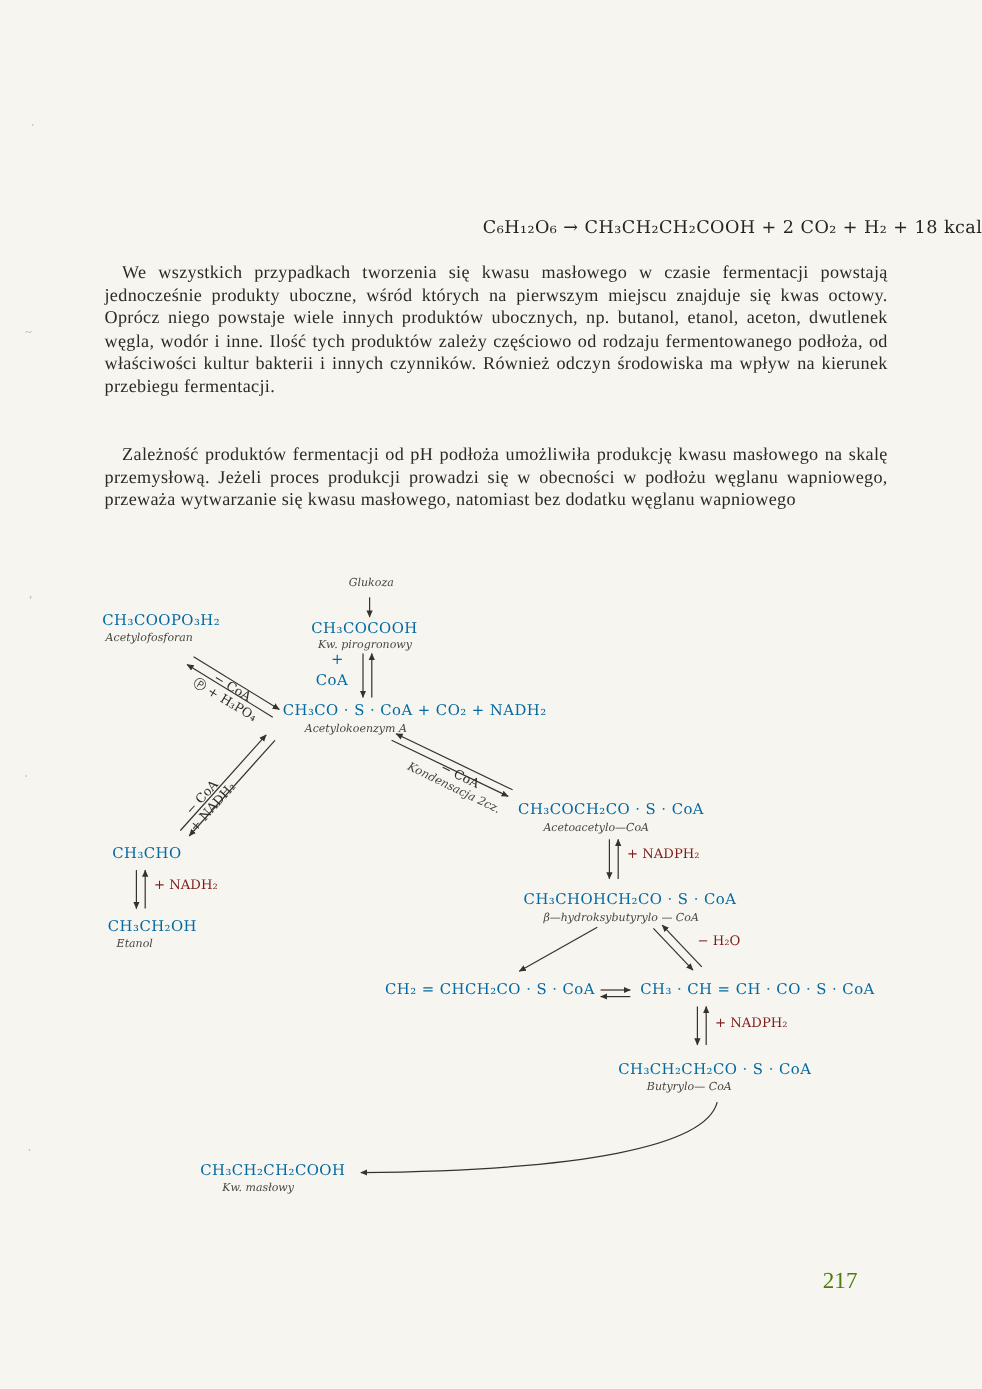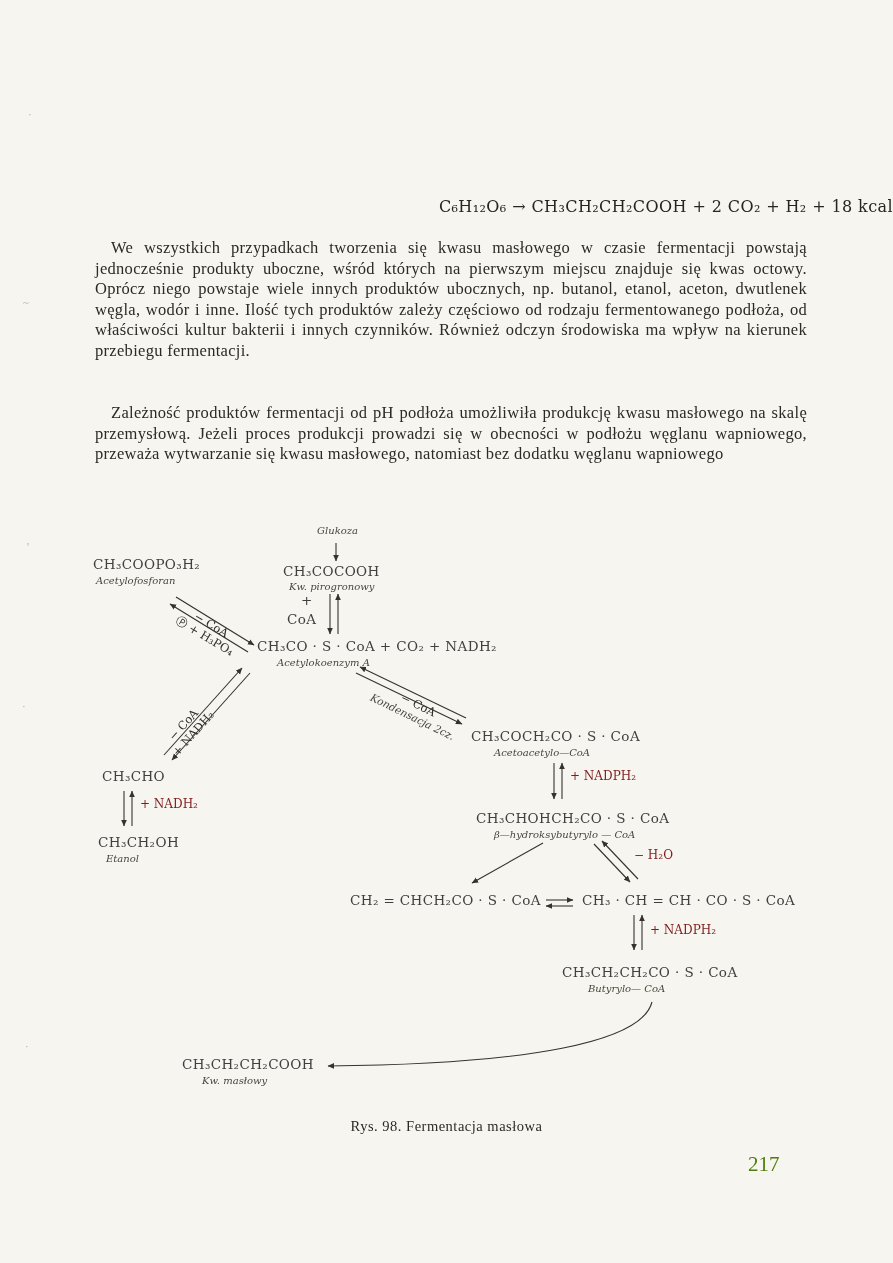--- a/index.html
+++ b/index.html
@@ -16,21 +16,21 @@
   }
   .indent{text-indent:16px;}
   .equation{
     position:absolute;left:0;width:100%;text-align:center;
     font-family:"DejaVu Serif","DejaVu Sans",serif;
     font-size:16px;letter-spacing:0.4px;color:#26251f;
   }
   .dnode{
     position:absolute;white-space:nowrap;
     font-family:"DejaVu Serif","DejaVu Sans",serif;
-    font-size:13.5px;letter-spacing:0.4px;color:#404040;
+    font-size:13.5px;letter-spacing:0.4px;color:#0369a1;
   }
   .dlabel{
     position:absolute;white-space:nowrap;font-style:italic;
     font-family:"DejaVu Serif","DejaVu Sans",serif;
     font-size:10px;color:#47453d;
   }
   .elabel{
     position:absolute;white-space:nowrap;
     font-family:"DejaVu Serif","DejaVu Sans",serif;
     font-size:12px;color:#7f1d1d;
@@ -144,16 +144,15 @@
   <span class="dnode" style="left:582px;top:892px;">CH₃ · CH = CH · CO · S · CoA</span>
 
   <span class="elabel" style="left:650px;top:923px;">+ NADPH₂</span>
 
   <span class="dnode" style="left:562px;top:964px;">CH₃CH₂CH₂CO · S · CoA</span>
   <span class="dlabel" style="left:588px;top:983px;">Butyrylo— CoA</span>
 
   <span class="dnode" style="left:182px;top:1056px;">CH₃CH₂CH₂COOH</span>
   <span class="dlabel" style="left:202px;top:1075px;">Kw. masłowy</span>
 
-  <div class="caption">Rys. 98. Fermentacja masłowa</div>
   <div class="pagenum">217</div>
 
 </div>
 
 </body></html>

